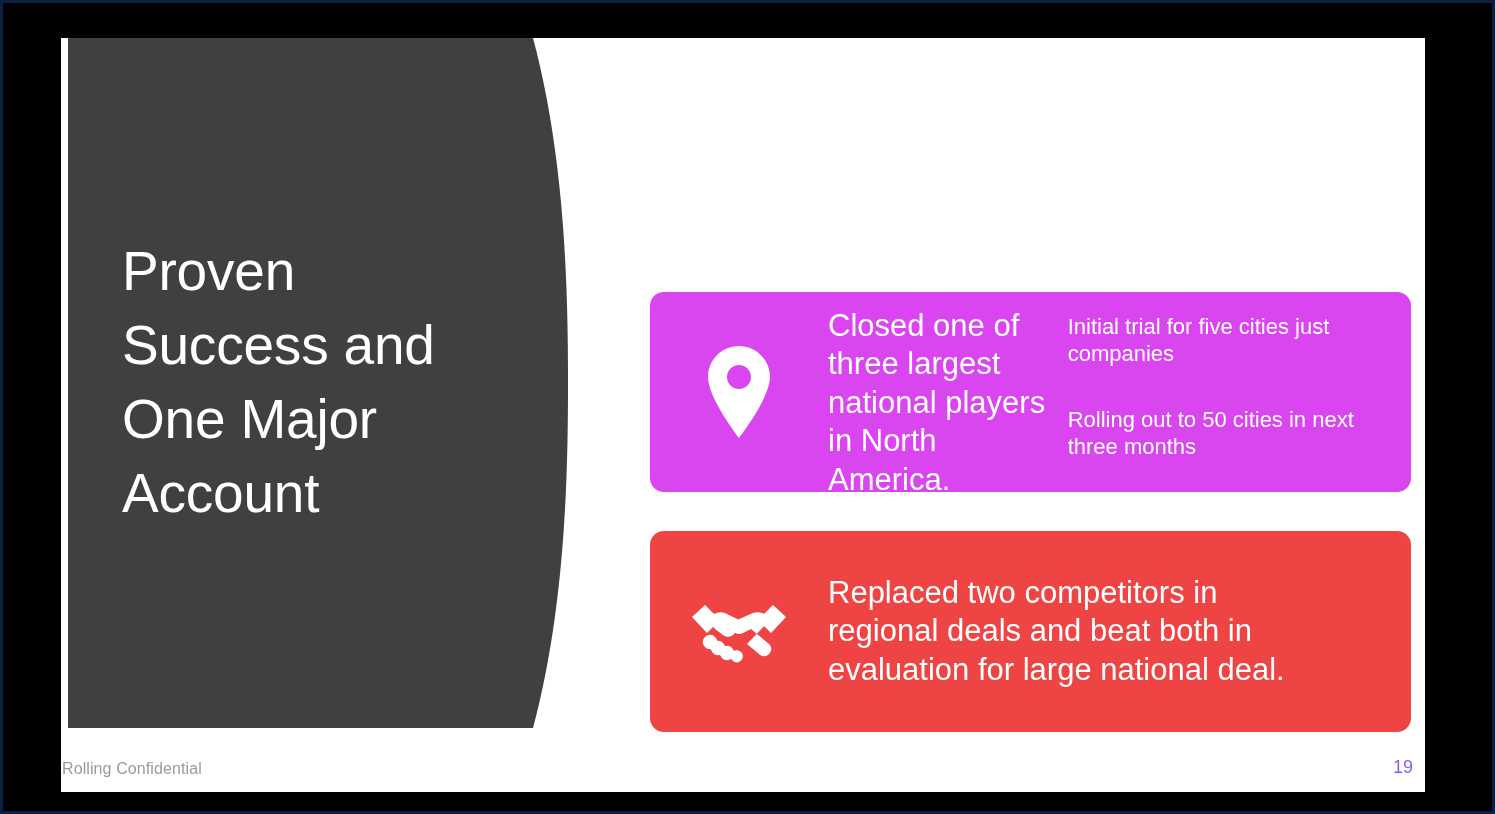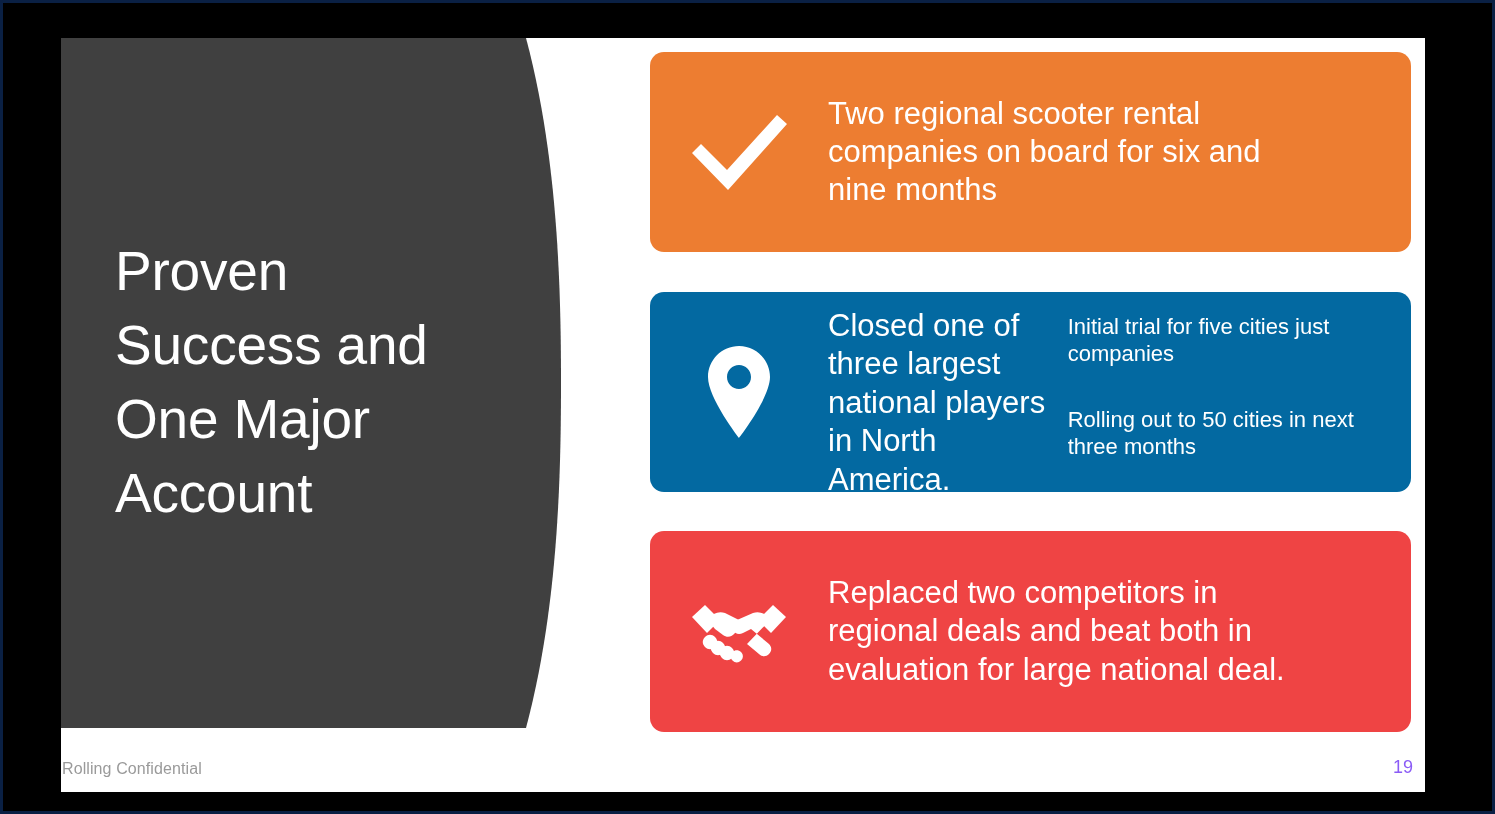--- a/index.html
+++ b/index.html
@@ -38,21 +38,21 @@
     top: 35px;
     width: 1364px;
     height: 754px;
     background: #ffffff;
     overflow: hidden;
   }
 
   
   #left-panel {
     position: absolute;
-    left: 0px;
+    left: 7px;
     top: 0px;
     width: 500px;
     height: 690px;
     overflow: visible;
   }
   #left-panel svg {
     display: block;
     position: absolute;
     left: 0;
     top: 0;
@@ -115,21 +115,21 @@
   #card-checkmark .card-text {
     font-size: 31px;
     line-height: 38px;
     width: 470px;
   }
 
   
   #card-location {
     top: 240px;
     height: 200px;
-    background: #0369a1;
+    background: #d946ef;
   }
   #card-location .card-body {
     align-items: flex-start;
     padding-top: 22px;
   }
   #card-location .primary-text {
     width: 278px;
     font-size: 31px;
     line-height: 38.5px;
     color: #ffffff;
@@ -186,30 +186,20 @@
 
       <div id="left-panel">
         <svg width="500" height="690" viewBox="0 0 500 690">
           <path d="M0,0 L465,0 C497,120 500,250 500,345 C500,440 497,570 465,690 L0,690 Z" fill="#404040"></path>
         </svg>
         <div id="slide-title">Proven Success and One Major Account</div>
       </div>
 
       <div id="cards">
 
-        <div class="card" id="card-checkmark">
-          <div class="card-icon">
-            <svg width="112" height="82" viewBox="0 0 112 82">
-              <path d="M9,42 L18,33 L44,59 L94,4 L104,13 L45,79 Z" fill="#ffffff"></path>
-            </svg>
-          </div>
-          <div class="card-body">
-            <div class="card-text">Two regional scooter rental companies on board for six and nine months</div>
-          </div>
-        </div>
 
         <div class="card" id="card-location">
           <div class="card-icon">
             <svg width="62" height="92" viewBox="0 0 62 92">
               <path d="M31,0 C13.9,0 0,13.9 0,31 C0,52 31,92 31,92 C31,92 62,52 62,31 C62,13.9 48.1,0 31,0 Z
                        M31,43 C24.4,43 19,37.6 19,31 C19,24.4 24.4,19 31,19 C37.6,19 43,24.4 43,31 C43,37.6 37.6,43 31,43 Z" fill="#ffffff" fill-rule="evenodd"></path>
             </svg>
           </div>
           <div class="card-body">
             <div class="card-text primary-text">Closed one of three largest national players in North America.</div>

